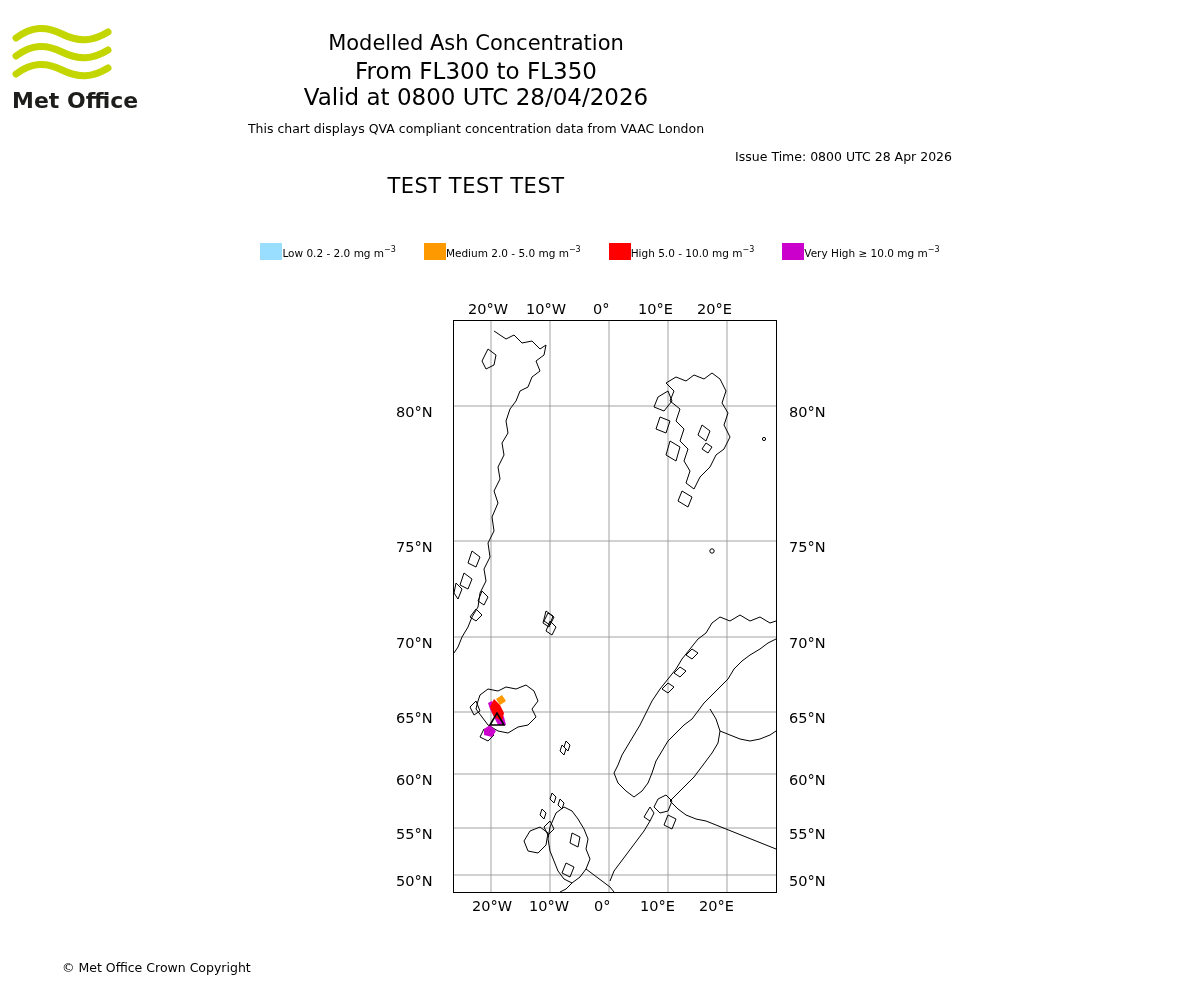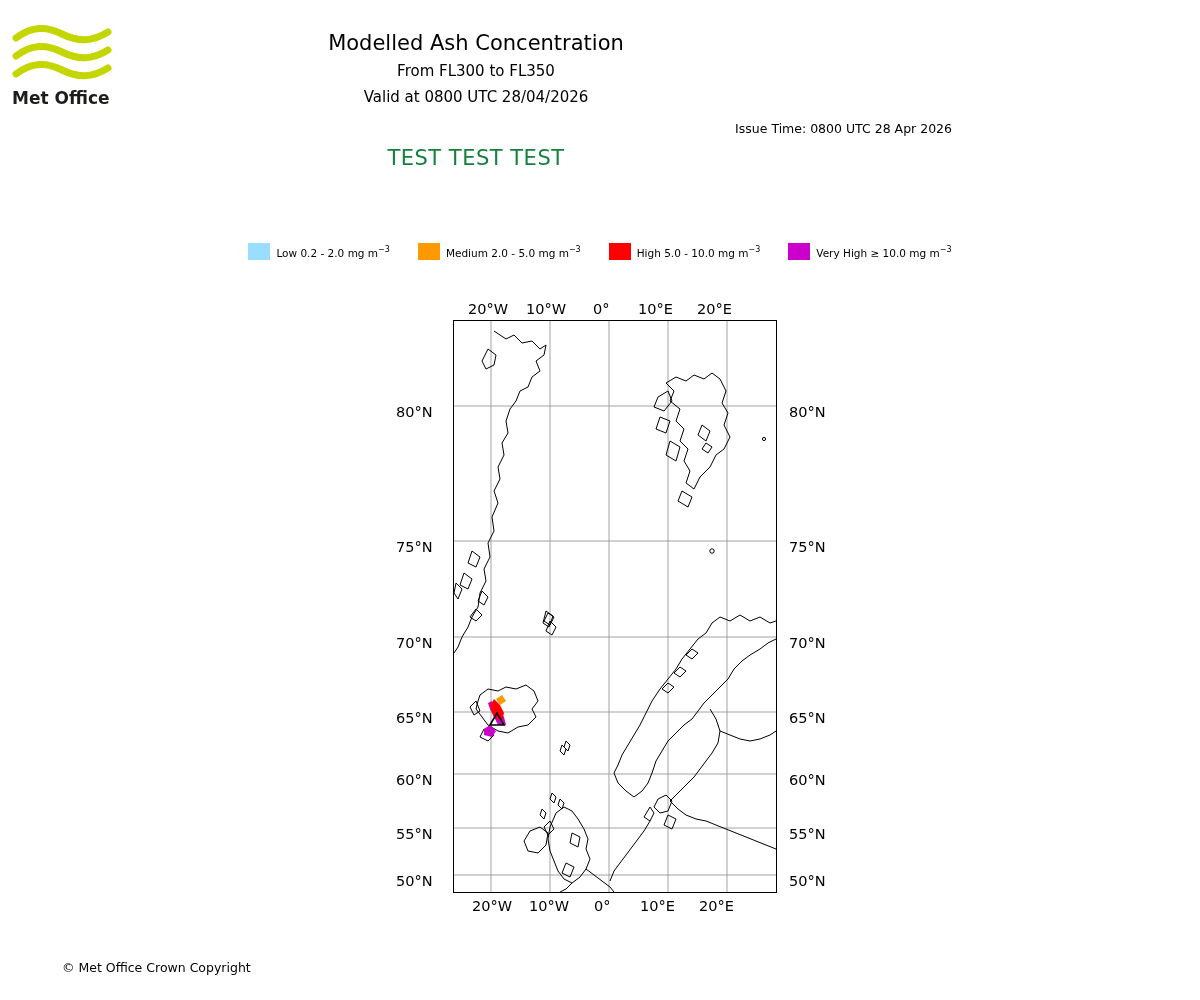--- a/index.html
+++ b/index.html
@@ -22,77 +22,77 @@
     left: 12px;
     top: 24px;
     width: 110px;
     height: 90px;
   }
   .logo svg { display: block; }
   .logo-text {
     position: absolute;
     left: 12px;
     top: 88px;
-    font-size: 17px;
+    font-size: 22px;
     font-weight: bold;
     letter-spacing: 0px;
     color: #1d1d1b;
   }
 
   
   .titles {
     position: absolute;
     left: 0;
     top: 28px;
     width: 952px;
     text-align: center;
   }
   .title-main {
     font-size: 21px;
     line-height: 30px;
     white-space: nowrap;
   }
   .title-sub {
-    font-size: 15px;
+    font-size: 23px;
     line-height: 26px;
     white-space: nowrap;
   }
   .note {
     margin-top: 10px;
     font-size: 12.5px;
     line-height: 18px;
   }
   .issue {
     margin-top: 10px;
     font-size: 12.5px;
     line-height: 18px;
     text-align: right;
   }
   .testline {
     margin-top: 8px;
     font-size: 21px;
-    color: #15803d;
+    color: #000000;
     letter-spacing: 0.5px;
   }
 
   
   .legend {
     position: absolute;
     top: 243px;
     left: 0;
     width: 1200px;
     display: flex;
     justify-content: center;
     align-items: center;
     gap: 28px;
   }
   .legend-item {
     display: flex;
     align-items: center;
-    gap: 6px;
+    gap: 0;
   }
   .legend-swatch {
     width: 22px;
     height: 17px;
     display: inline-block;
   }
   .legend-label {
     font-size: 10.5px;
     white-space: nowrap;
   }
@@ -145,20 +145,21 @@
       <path d="M4 50 C 20 38, 34 38, 50 46 C 66 54, 80 54, 96 44"></path>
     </g>
   </svg>
 </div>
 <div class="logo-text">Met Office</div>
 
 <div class="titles">
   <div class="title-main">Modelled Ash Concentration</div>
   <div class="title-sub">From FL300 to FL350</div>
   <div class="title-sub">Valid at 0800 UTC 28/04/2026</div>
+  <div class="note">This chart displays QVA compliant concentration data from VAAC London</div>
   <div class="issue">Issue Time: 0800 UTC 28 Apr 2026</div>
   <div class="testline">TEST TEST TEST</div>
 </div>
 
 <div class="legend">
   <div class="legend-item">
     <span class="legend-swatch" style="background:#99ddff"></span>
     <span class="legend-label"><span>Low 0.2 - 2.0 mg m</span><sup>−3</sup></span>
   </div>
   <div class="legend-item">

